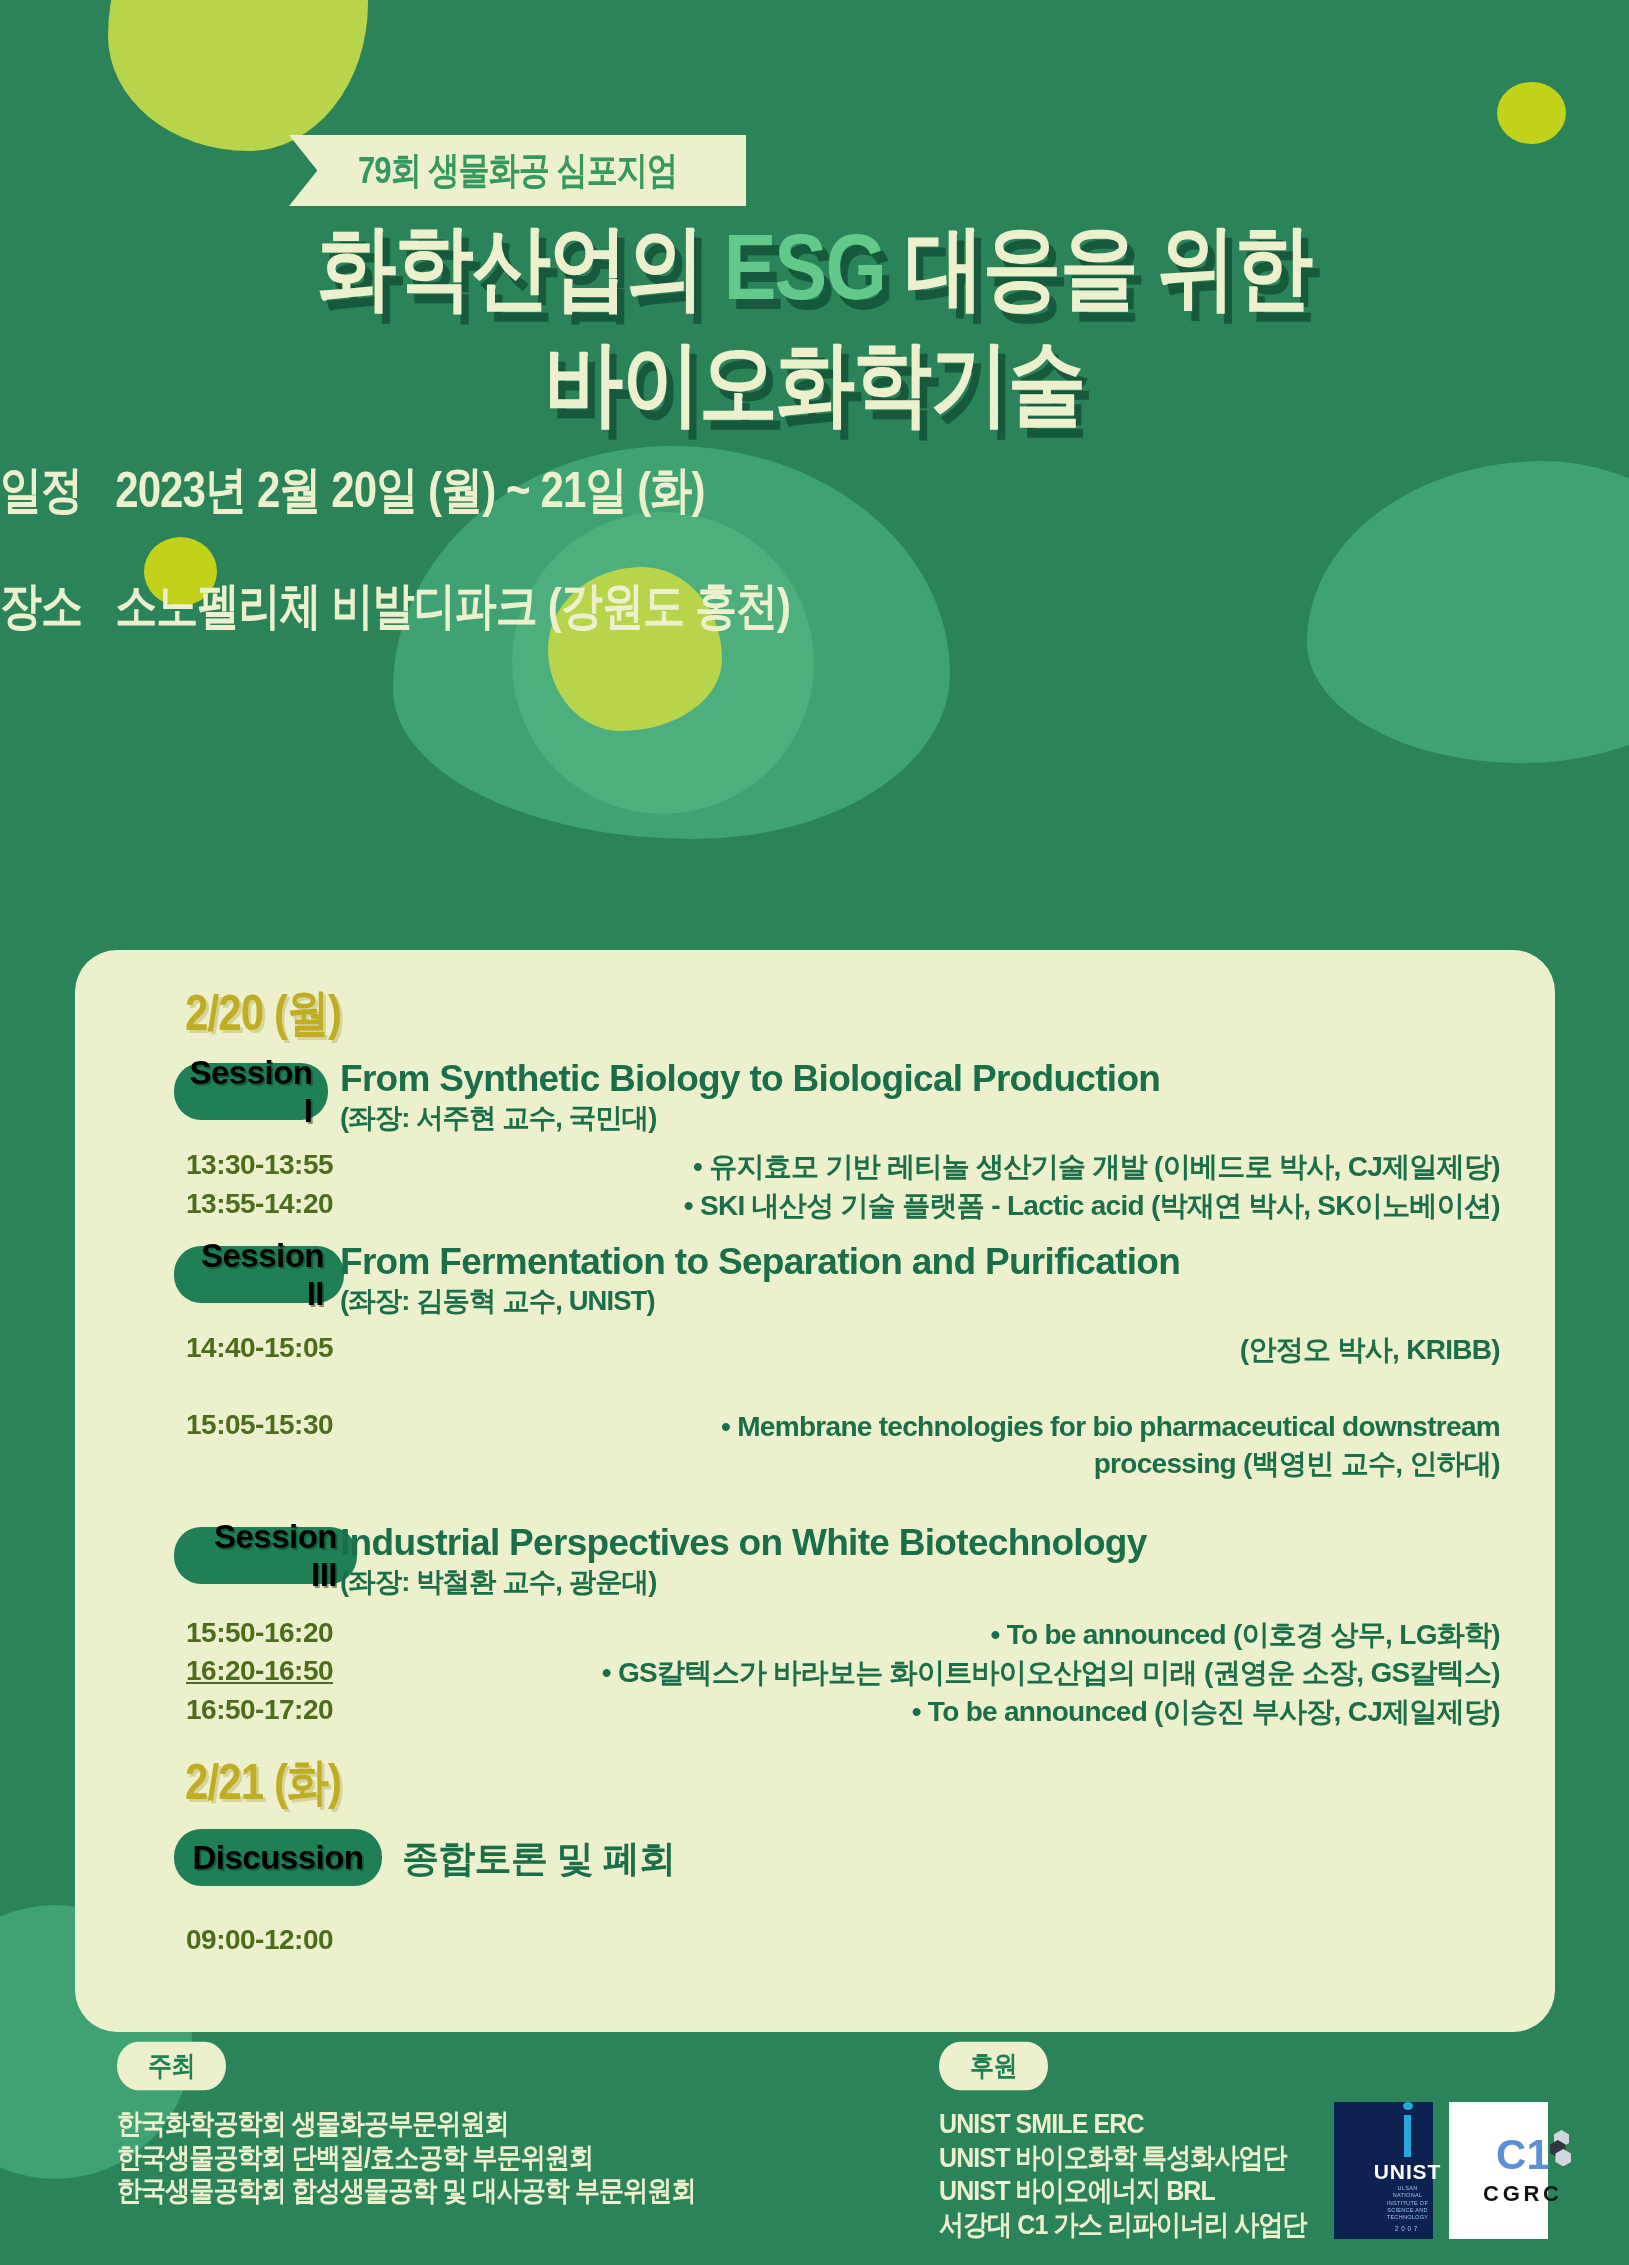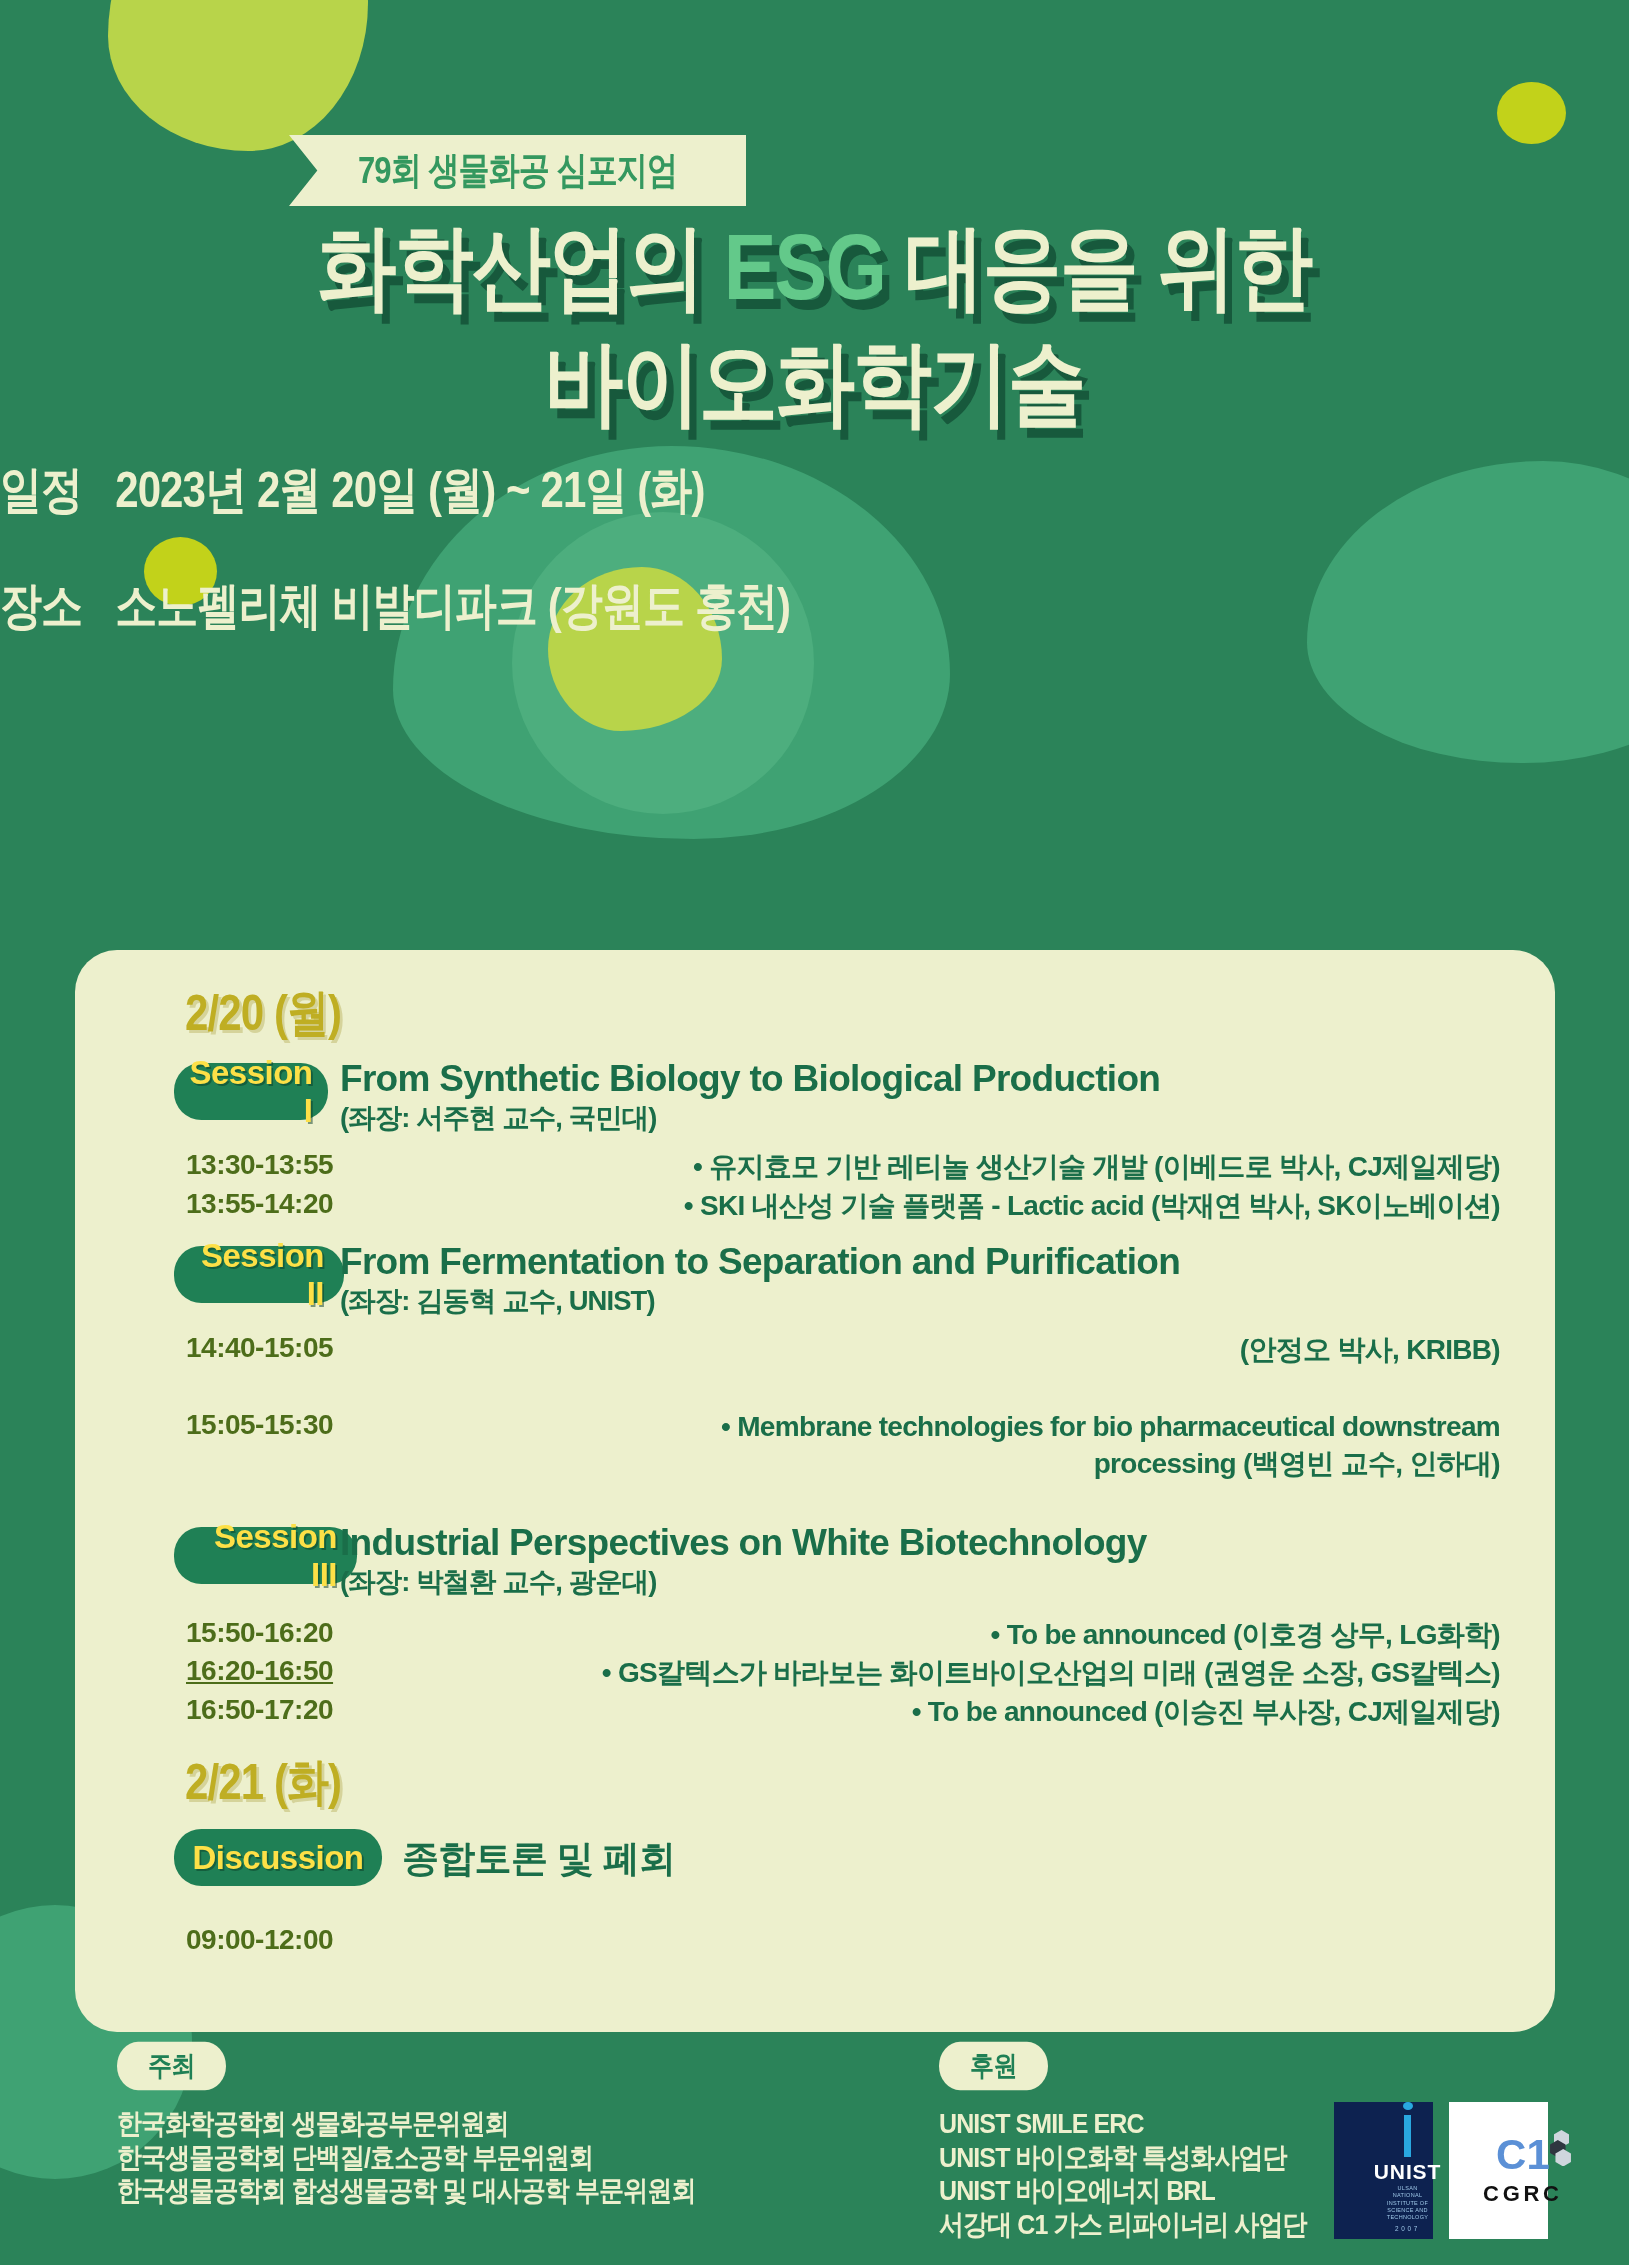--- a/index.html
+++ b/index.html
@@ -124,21 +124,21 @@
     text-shadow:2.7px 2.7px 0 rgba(150,135,20,.28);
   }
   #day1{ position:absolute; left:110px; top:35px; }
   #day2{ position:absolute; left:110px; top:804px; }
 
   .session{ position:absolute; left:0; width:100%; }
   .pill{
     position:absolute; left:99px;
     background:#1f8055;
     border-radius:27.4px;
-    color:#fde047;
+    color:#000000;
     font-size:33px; font-weight:bold;
     letter-spacing:-0.5px;
     display:flex; align-items:center; justify-content:center;
     height:57px;
     padding:0 20px;
     text-shadow:1.8px 1.8px 0 rgba(10,60,38,.5);
   }
   .sess-title{
     position:absolute; left:265px;
     color:#1a6e49;

